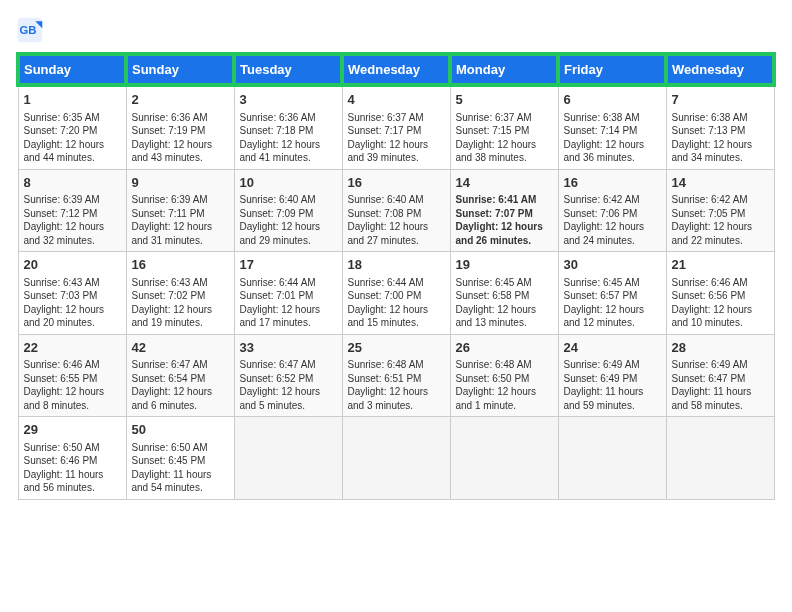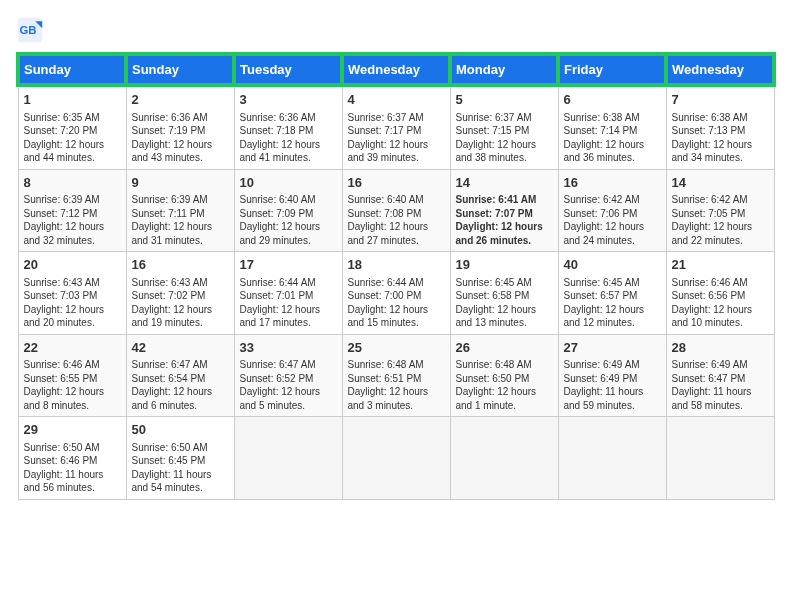--- a/index.html
+++ b/index.html
@@ -253,21 +253,21 @@
 and 15 minutes.</div>
         </td>
         <td>
           <span class="day-num">19</span>
           <div class="day-info" style="white-space: pre-line;">Sunrise: 6:45 AM
 Sunset: 6:58 PM
 Daylight: 12 hours
 and 13 minutes.</div>
         </td>
         <td>
-          <span class="day-num">40</span>
+          <span class="day-num">30</span>
           <div class="day-info" style="white-space: pre-line;">Sunrise: 6:45 AM
 Sunset: 6:57 PM
 Daylight: 12 hours
 and 12 minutes.</div>
         </td>
         <td>
           <span class="day-num">21</span>
           <div class="day-info" style="white-space: pre-line;">Sunrise: 6:46 AM
 Sunset: 6:56 PM
 Daylight: 12 hours
@@ -304,21 +304,21 @@
 and 3 minutes.</div>
         </td>
         <td>
           <span class="day-num">26</span>
           <div class="day-info" style="white-space: pre-line;">Sunrise: 6:48 AM
 Sunset: 6:50 PM
 Daylight: 12 hours
 and 1 minute.</div>
         </td>
         <td>
-          <span class="day-num">27</span>
+          <span class="day-num">24</span>
           <div class="day-info" style="white-space: pre-line;">Sunrise: 6:49 AM
 Sunset: 6:49 PM
 Daylight: 11 hours
 and 59 minutes.</div>
         </td>
         <td>
           <span class="day-num">28</span>
           <div class="day-info" style="white-space: pre-line;">Sunrise: 6:49 AM
 Sunset: 6:47 PM
 Daylight: 11 hours

